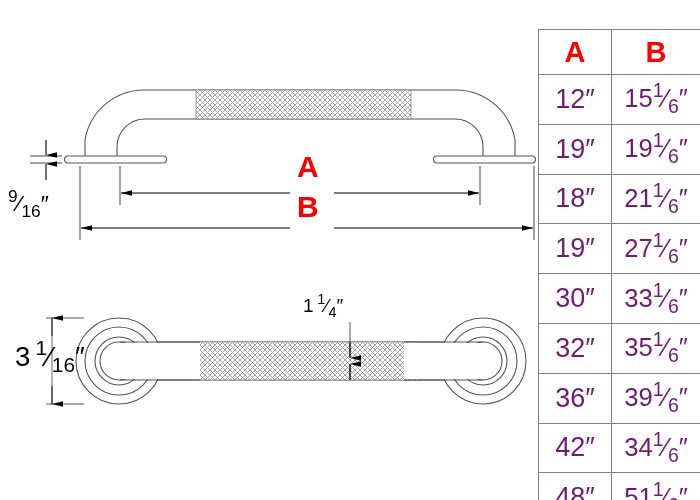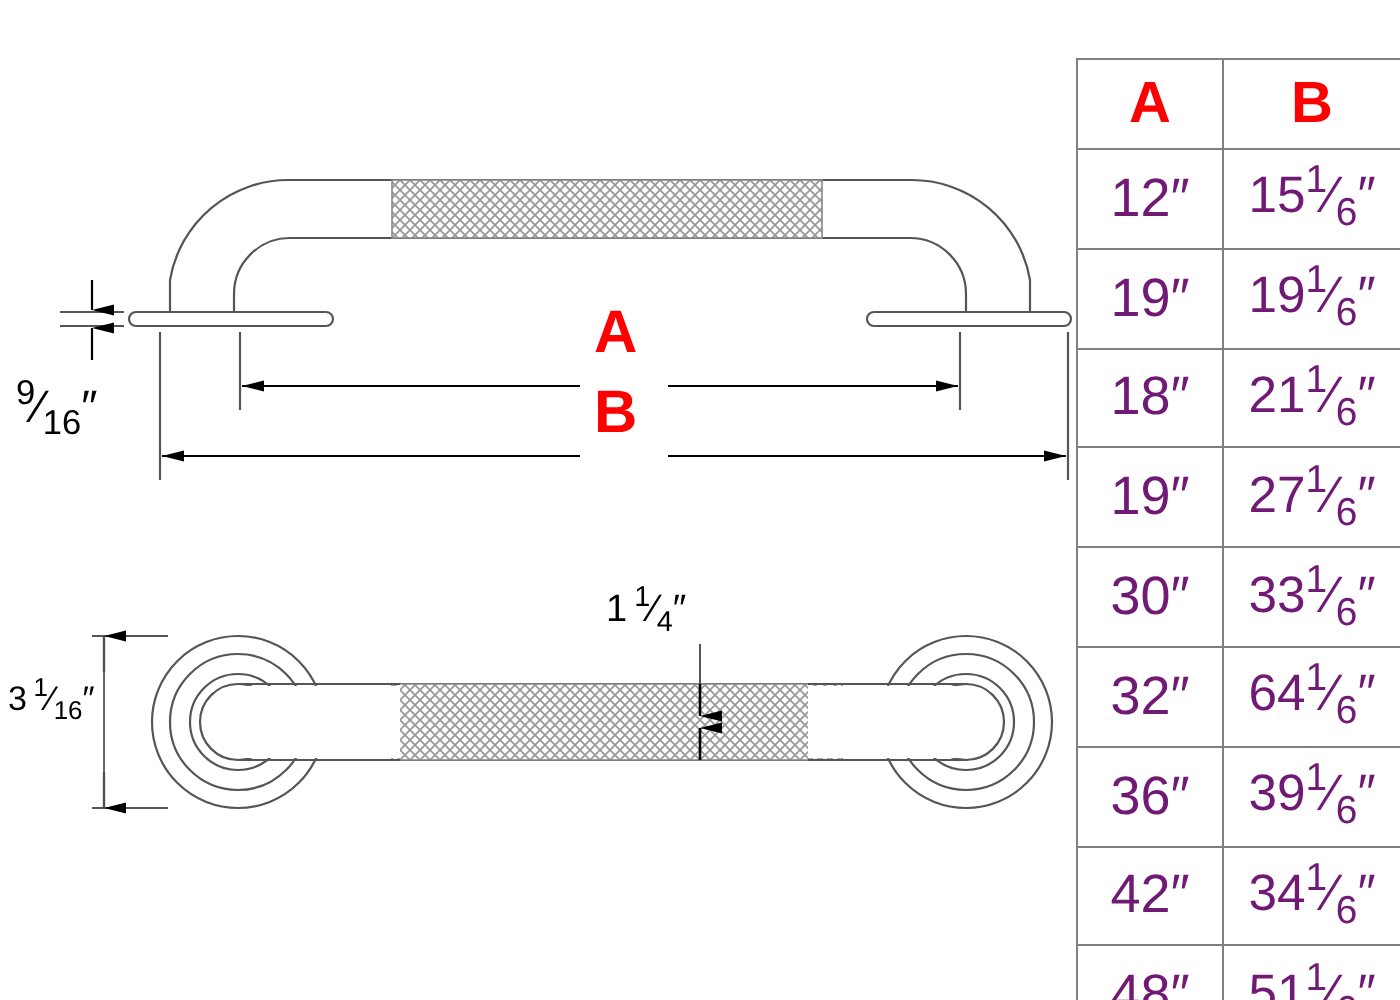--- a/index.html
+++ b/index.html
@@ -54,21 +54,21 @@
   }
   .lbl-red{
     position:absolute;
     color:#ff0000;
     font-weight:bold;
     font-size:30px;
     line-height:1;
     font-family:"Liberation Sans", sans-serif;
   }
   #lbl-916{ left:8px;  top:188px; font-size:24px; }
-  #lbl-3116{ left:4px; top:338px; font-size:18px; }
+  #lbl-3116{ left:15px; top:338px; font-size:29px; }
   #lbl-114{ left:303px; top:292px; font-size:20px; }
   #lbl-A{ left:297px; top:152px; }
   #lbl-B{ left:297px; top:192px; }
 
   
   .frac{display:inline-block;position:relative;white-space:nowrap;}
   .frac .n{font-size:0.72em;vertical-align:super;line-height:1;}
   .frac .s{font-size:0.95em;}
   .frac .d{font-size:0.72em;vertical-align:sub;line-height:1;}
   .inmark{font-size:0.95em;}
@@ -229,21 +229,21 @@
         <tr>
           <td>19″</td>
           <td><span class="frac cellval"><span class="s">27</span><span class="n">1</span><span class="s">⁄</span><span class="d">6</span><span class="inmark">″</span></span></td>
         </tr>
         <tr>
           <td>30″</td>
           <td><span class="frac cellval"><span class="s">33</span><span class="n">1</span><span class="s">⁄</span><span class="d">6</span><span class="inmark">″</span></span></td>
         </tr>
         <tr>
           <td>32″</td>
-          <td><span class="frac cellval"><span class="s">64</span><span class="n">1</span><span class="s">⁄</span><span class="d">6</span><span class="inmark">″</span></span></td>
+          <td><span class="frac cellval"><span class="s">35</span><span class="n">1</span><span class="s">⁄</span><span class="d">6</span><span class="inmark">″</span></span></td>
         </tr>
         <tr>
           <td>36″</td>
           <td><span class="frac cellval"><span class="s">39</span><span class="n">1</span><span class="s">⁄</span><span class="d">6</span><span class="inmark">″</span></span></td>
         </tr>
         <tr>
           <td>42″</td>
           <td><span class="frac cellval"><span class="s">34</span><span class="n">1</span><span class="s">⁄</span><span class="d">6</span><span class="inmark">″</span></span></td>
         </tr>
         <tr>

